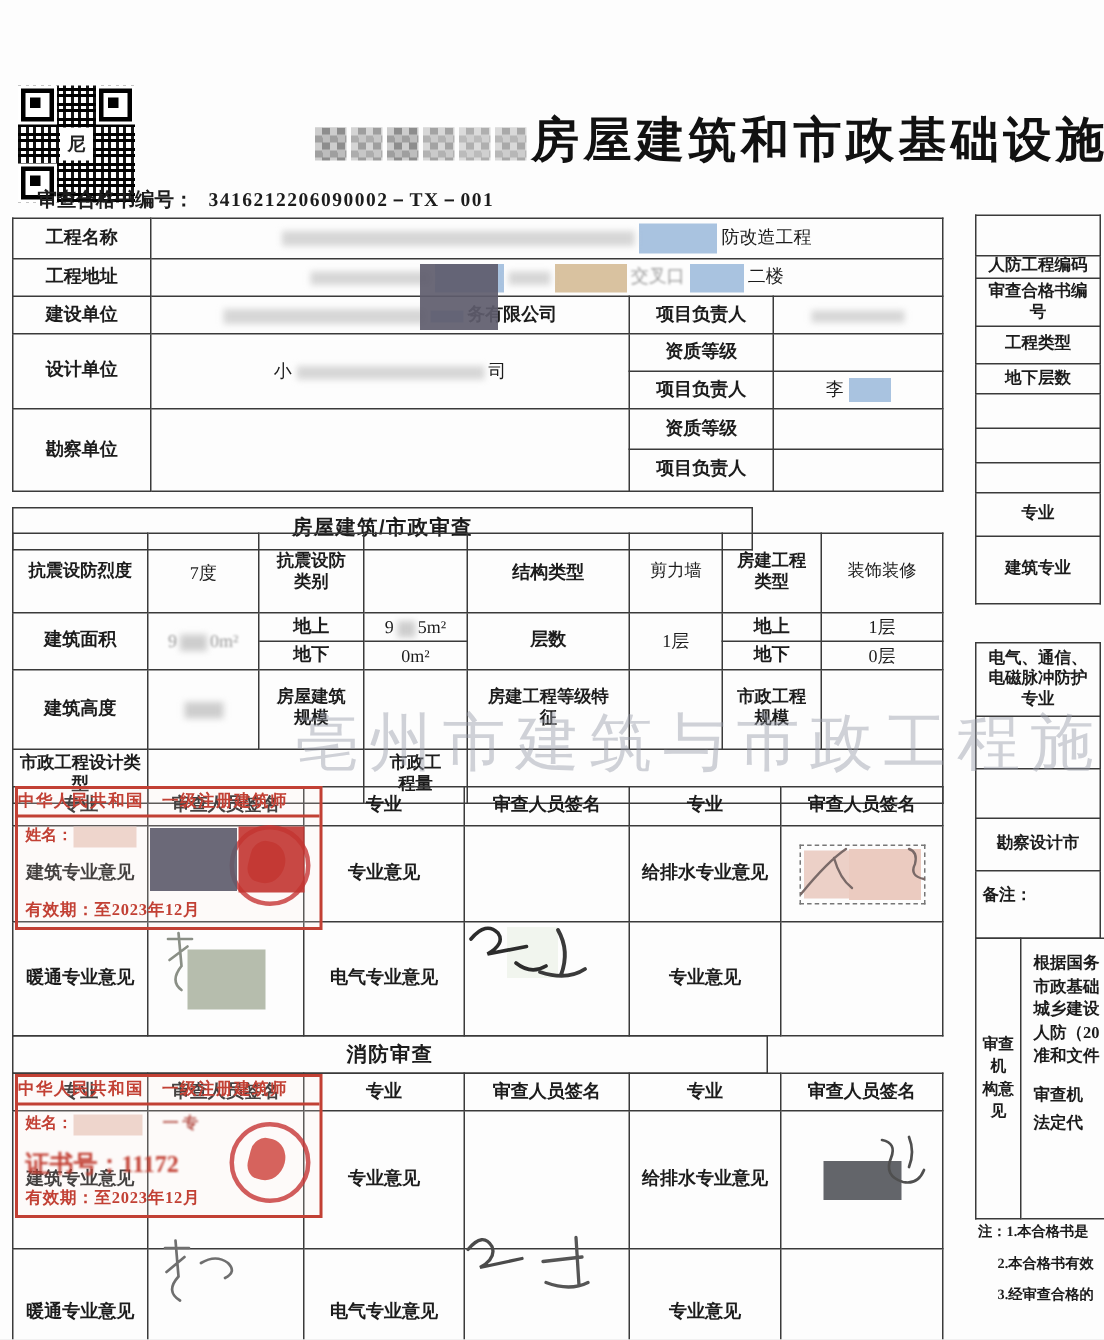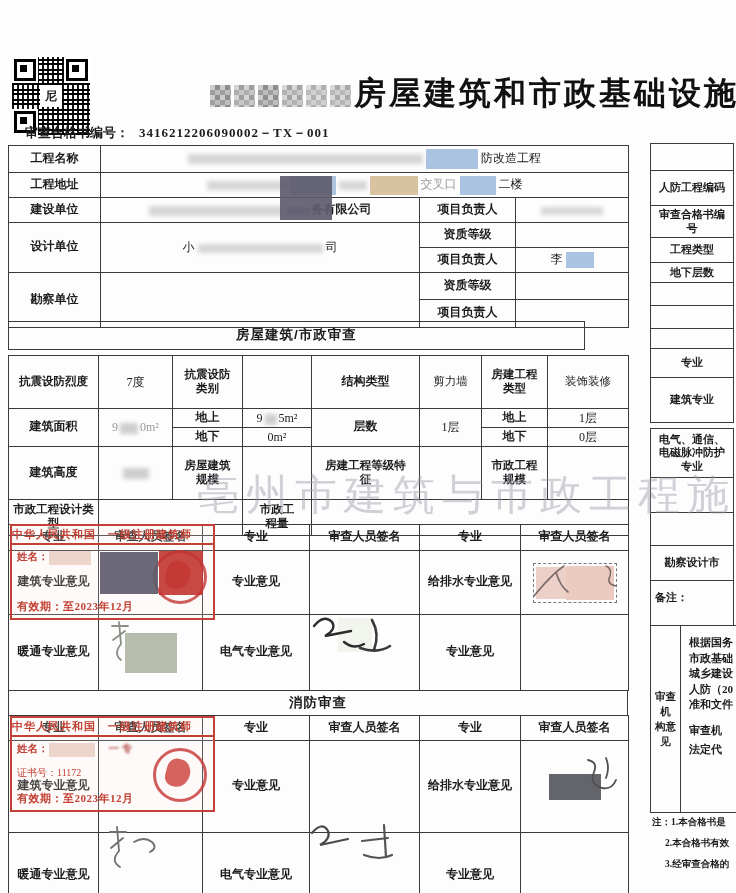--- a/index.html
+++ b/index.html
@@ -46,21 +46,21 @@
   .watermark{position:absolute;left:197px;top:467px;z-index:20;white-space:nowrap;pointer-events:none;
              font-family:"Liberation Sans","DejaVu Sans",sans-serif;font-size:42px;letter-spacing:7px;
              color:rgba(150,155,168,.45);font-weight:500;}
   
   .stamp{position:absolute;width:201px;height:92px;border:2px solid #c24034;z-index:30;
          background:rgba(255,236,234,.18);color:#c24034;}
   .stamp-top{position:absolute;left:0;top:0;right:0;height:17px;border-bottom:2px solid #c24034;
              font-size:11px;font-weight:700;white-space:nowrap;overflow:hidden;line-height:17px;
              letter-spacing:1px;filter:blur(.5px);}
   .stamp-name{position:absolute;left:5px;top:24px;font-size:10.5px;font-weight:700;}
-  .stamp-cert{position:absolute;left:5px;top:48px;font-size:10px;font-weight:400;filter:blur(.7px);}
+  .stamp-cert{position:absolute;left:5px;top:48px;font-size:16px;font-weight:700;filter:blur(.7px);}
   .stamp-val{position:absolute;left:5px;bottom:4px;font-size:11px;font-weight:700;letter-spacing:.5px;}
   .seal{position:absolute;width:48px;height:48px;border-radius:50%;border:3px solid rgba(198,52,52,.8);}
   .seal-core{position:absolute;left:10px;top:8px;width:24px;height:28px;background:rgba(200,48,40,.75);
              border-radius:45% 55% 60% 40%;transform:rotate(14deg);}
   
   .rp td{font-size:11px;font-weight:700;padding:0 4px;}
   .rp-note{position:absolute;font-size:9.5px;font-weight:700;white-space:nowrap;line-height:21px;}
   .org-lines{font-size:11px;font-weight:700;line-height:15.5px;text-align:left;padding:9px 0 0 4px;}
   .org-lines2{font-size:11px;font-weight:700;line-height:19px;text-align:left;padding:8px 0 0 4px;}
   svg.sig{position:absolute;z-index:25;overflow:visible;}
@@ -146,21 +146,21 @@
       <td class="lbl">资质等级</td>
       <td></td>
     </tr>
     <tr style="height:28px">
       <td class="lbl">项目负责人</td>
       <td></td>
     </tr>
   </tbody>
     </table>
 
-  <table class="abs" style="left:8px;top:321px;width:577px">
+  <table class="abs" style="left:8px;top:338px;width:494px">
     <tbody>
         <tr style="height:28px">
           <td class="sec-header">房屋建筑/市政审查</td>
         </tr>
   </tbody>
     </table>
 
   <table class="abs" style="left:8px;top:355px;width:620px">
     <colgroup>
         <col style="width:90px">
@@ -254,21 +254,21 @@
         <span class="rd rd-green" style="width:52px;height:40px;opacity:.85"></span>
       </td>
       <td class="lbl">电气专业意见</td>
       <td></td>
       <td class="lbl">专业意见</td>
       <td></td>
     </tr>
   </tbody>
     </table>
 
-  <table class="abs" style="left:8px;top:690px;width:620px">
+  <table class="abs" style="left:8px;top:690px;width:504px">
     <tbody>
         <tr style="height:25px">
           <td class="sec-header">消防审查</td>
         </tr>
   </tbody>
     </table>
 
   <table class="abs" style="left:8px;top:715px;width:620px">
     <colgroup>
         <col style="width:90px">
@@ -353,21 +353,21 @@
         <span class="seal-core"></span>
       </div>
     <div class="stamp-val">有效期：至2023年12月</div>
   </div>
 
   <table class="abs rp" style="left:650px;top:143px;width:84px">
     <tbody>
         <tr style="height:27px">
           <td></td>
         </tr>
-    <tr style="height:35px">
+    <tr style="height:15px">
           <td>人防工程编码</td>
         </tr>
     <tr style="height:32px">
           <td>审查合格书编号</td>
         </tr>
     <tr style="height:25px">
           <td>工程类型</td>
         </tr>
     <tr style="height:20px">
           <td>地下层数</td>

